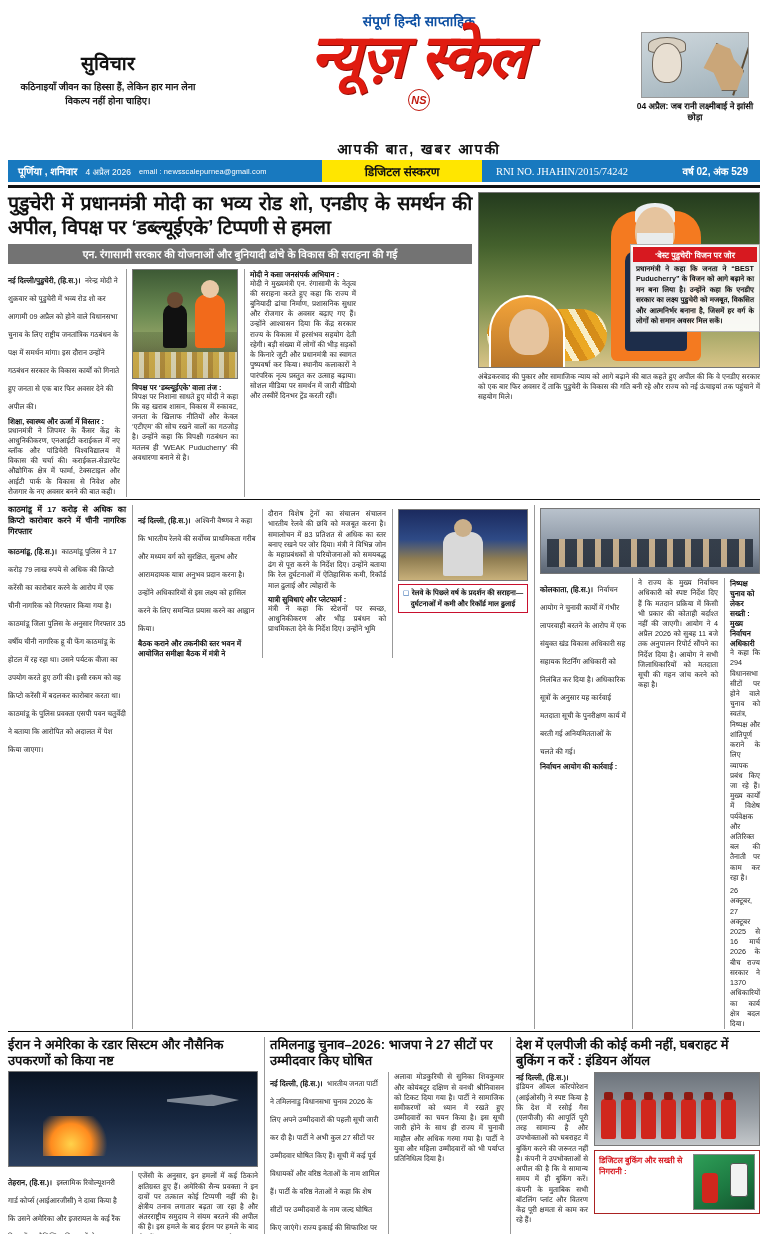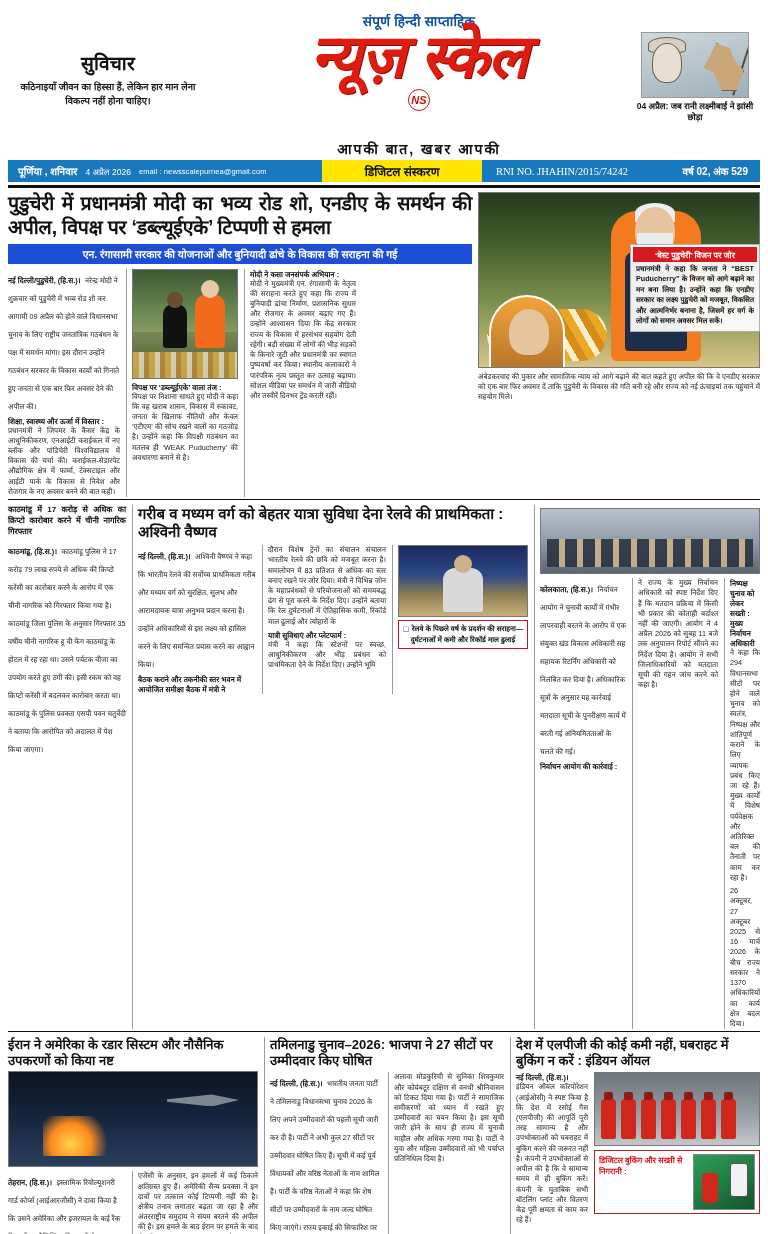--- a/index.html
+++ b/index.html
@@ -85,21 +85,21 @@
   .rule-thin { height:1px; background:#111; margin:2px 0; }
 
   
   .lead { display:flex; gap:6px; margin-top:4px; }
   .lead-left { flex:1; }
   .lead-head {
     font-size:19.5px; font-weight:bold; line-height:1.22; color:#111;
     text-align:justify; letter-spacing:-.2px;
   }
   .lead-sub {
-    background:#1d4ed8; color:#fff; font-size:10.5px; font-weight:bold;
+    background:#737373; color:#fff; font-size:10.5px; font-weight:bold;
     padding:3px 21px; margin-top:4px; text-align:center;
   }
   .lead-body { display:flex; gap:6px; margin-top:5px; }
   .lead-col { width:112px; }
   .lead-img {
     width:100%; height:110px; border:1px solid #777; overflow:hidden; position:relative;
     background:linear-gradient(180deg,#3d5a35 0%,#6b8a52 40%,#9aa86a 70%,#c8b883 100%);
   }
   .lead-img .crowd {
     position:absolute; left:0; right:0; bottom:0; height:46px;
@@ -365,21 +365,20 @@
 
   <div class="band">
     <div class="kathmandu">
       <div class="kath-kicker">काठमांडू में 17 करोड़ से अधिक का क्रिप्टो कारोबार करने में चीनी नागरिक गिरफ्तार</div>
       <span class="dateline">काठमांडू, (हि.स.)।</span>
       <span class="ptext">काठमांडू पुलिस ने 17 करोड़ 79 लाख रुपये से अधिक की क्रिप्टो करेंसी का कारोबार करने के आरोप में एक चीनी नागरिक को गिरफ्तार किया गया है। काठमांडू जिला पुलिस के अनुसार गिरफ्तार 35 वर्षीय चीनी नागरिक हू वी फेंग काठमांडू के होटल में रह रहा था। उसने पर्यटक वीजा का उपयोग करते हुए ठगी की। इसी रकम को वह क्रिप्टो करेंसी में बदलकर कारोबार करता था। काठमांडू के पुलिस प्रवक्ता एसपी पवन चतुर्वेदी ने बताया कि आरोपित को अदालत में पेश किया जाएगा।</span>
     </div>
     <div class="mid-main colrule">
       <div class="mid-split">
         <div class="railway">
-          <div class="sec-head">गरीब व मध्यम वर्ग को बेहतर यात्रा सुविधा देना रेलवे की प्राथमिकता : अश्विनी वैष्णव</div>
           <div class="cols3">
             <div style="width:118px">
               <span class="dateline">नई दिल्ली, (हि.स.)।</span>
               <span class="ptext">अश्विनी वैष्णव ने कहा कि भारतीय रेलवे की सर्वोच्च प्राथमिकता गरीब और मध्यम वर्ग को सुरक्षित, सुलभ और आरामदायक यात्रा अनुभव प्रदान करना है। उन्होंने अधिकारियों से इस लक्ष्य को हासिल करने के लिए समन्वित प्रयास करने का आह्वान किया।</span>
               <div class="dateline" style="margin-top:3px">बैठक कराने और तकनीकी स्तर भवन में आयोजित समीक्षा बैठक में मंत्री ने</div>
             </div>
             <div style="width:124px" class="colrule">
               <div class="ptext">दौरान विशेष ट्रेनों का संचालन संचालन भारतीय रेलवे की छवि को मजबूत करना है। समालोचन में 83 प्रतिशत से अधिक का स्तर बनाए रखने पर जोर दिया। मंत्री ने विभिन्न जोन के महाप्रबंधकों से परियोजनाओं को समयबद्ध ढंग से पूरा करने के निर्देश दिए। उन्होंने बताया कि रेल दुर्घटनाओं में ऐतिहासिक कमी, रिकॉर्ड माल ढुलाई और त्योहारों के</div>
               <div class="dateline" style="margin-top:3px">यात्री सुविधाएं और प्लेटफार्म :</div>
               <div class="ptext">मंत्री ने कहा कि स्टेशनों पर स्वच्छ, आधुनिकीकरण और भीड़ प्रबंधन को प्राथमिकता देने के निर्देश दिए। उन्होंने भूमि</div>

